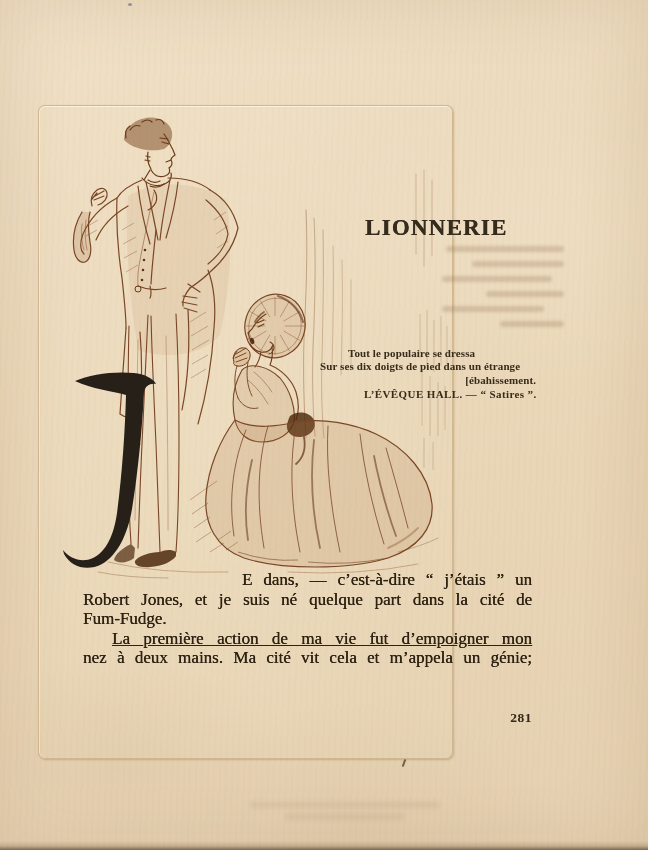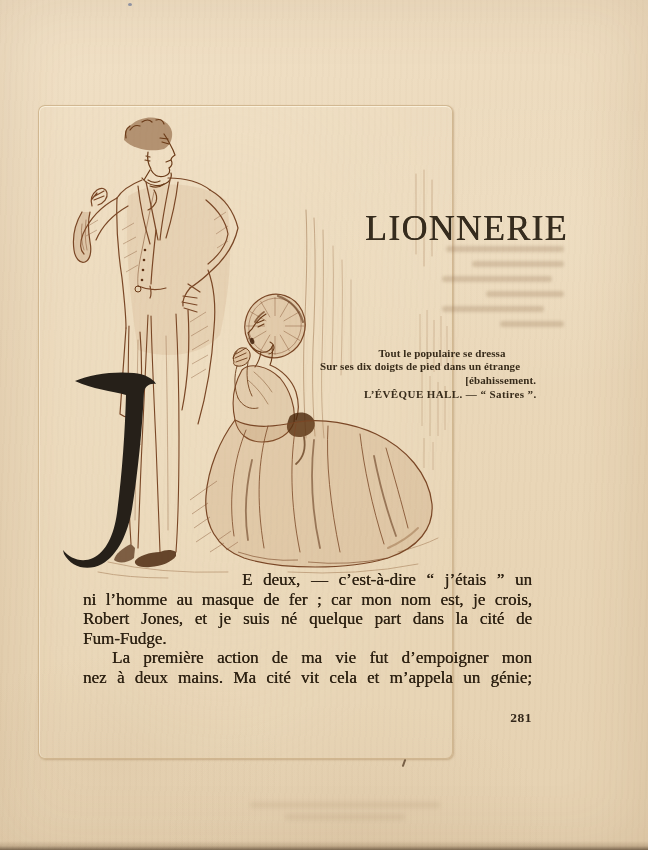--- a/index.html
+++ b/index.html
@@ -22,39 +22,39 @@
     background:radial-gradient(ellipse at 45% 42%, rgba(250,240,215,0.22), rgba(250,240,215,0.05) 75%);
     border:1px solid rgba(205,178,138,0.85);
     box-shadow:inset 0 1px 0 rgba(255,249,232,0.7), inset 1px 0 0 rgba(255,249,232,0.45),
                1px 1px 2px rgba(165,128,85,0.45);
   }
   .etch{position:absolute;left:38px;top:100px;width:414px;height:500px;}
   .dropcap{position:absolute;left:60px;top:371px;width:100px;height:205px;}
   .sr-only{position:absolute;width:1px;height:1px;overflow:hidden;clip:rect(0 0 0 0);}
   .chapter-title{
     position:absolute;left:365px;top:214px;margin:0;
-    font-size:36px;font-weight:normal;letter-spacing:1.2px;line-height:28px;
+    font-size:23px;font-weight:bold;letter-spacing:1.2px;line-height:28px;
     color:#362c1e;white-space:nowrap;text-shadow:0.35px 0 0 currentColor;
   }
   .epigraph{
     position:absolute;left:320px;top:347px;width:216px;
     font-size:11px;font-weight:bold;line-height:13.4px;color:#372b1a;letter-spacing:0.1px;
   }
-  .epigraph .l1{display:block;text-align:center;padding-left:28px;white-space:nowrap;}
+  .epigraph .l1{display:block;text-align:left;padding-left:28px;white-space:nowrap;}
   .epigraph .l2{display:block;white-space:nowrap;}
   .epigraph .l3{display:block;text-align:right;}
   .epigraph .attr{display:block;text-align:center;padding-left:44px;margin-top:1px;letter-spacing:0.4px;white-space:nowrap;}
   .body-text{
     position:absolute;left:83px;top:570px;width:449px;
     font-size:17px;line-height:19.6px;color:#2e2213;text-shadow:0.25px 0 0 currentColor;
   }
   .bline{display:block;text-align:justify;text-align-last:justify;}
   .bline.first{padding-left:159px;}
   .bline.pend{text-align-last:left;}
-  .bline.indent{text-indent:29px;}
+  .bline.indent{text-indent:29px;text-decoration:underline;}
   .page-number{
     position:absolute;left:83px;top:710px;width:449px;padding-left:15px;box-sizing:border-box;
     text-align:right;font-size:13.5px;font-weight:bold;color:#33271a;letter-spacing:0.5px;
   }
   
   .ghost-a{position:absolute;left:442px;top:246px;width:122px;filter:blur(1.4px);}
   .ghost-a div{height:5.5px;margin-bottom:9.5px;background:rgba(146,116,84,0.28);border-radius:3px;}
   .ghost-a div:nth-child(1){width:118px;margin-left:auto;}
   .ghost-a div:nth-child(2){width:92px;margin-left:auto;}
   .ghost-a div:nth-child(3){width:110px;}
@@ -211,22 +211,21 @@
   <h1 class="chapter-title">LIONNERIE</h1>
 
   <div class="epigraph">
     <span class="l1">Tout le populaire se dressa</span>
     <span class="l2">Sur ses dix doigts de pied dans un étrange</span>
     <span class="l3">[ébahissement.</span>
     <span class="attr">L’ÉVÊQUE HALL. — “ Satires ”.</span>
   </div>
 
   <div class="body-text">
-    <span class="bline first">E deux, — c’est-à-dire “ j’étais ” un</span>
-    <span class="bline">ni l’homme au masque de fer ; car mon nom est, je crois,</span>
+    <span class="bline first">E dans, — c’est-à-dire “ j’étais ” un</span>
     <span class="bline">Robert Jones, et je suis né quelque part dans la cité de</span>
     <span class="bline pend">Fum-Fudge.</span>
     <span class="bline indent">La première action de ma vie fut d’empoigner mon</span>
     <span class="bline">nez à deux mains. Ma cité vit cela et m’appela un génie;</span>
   </div>
 
   <div class="page-number">281</div>
 
   <div class="ghost-a">
     <div></div>

